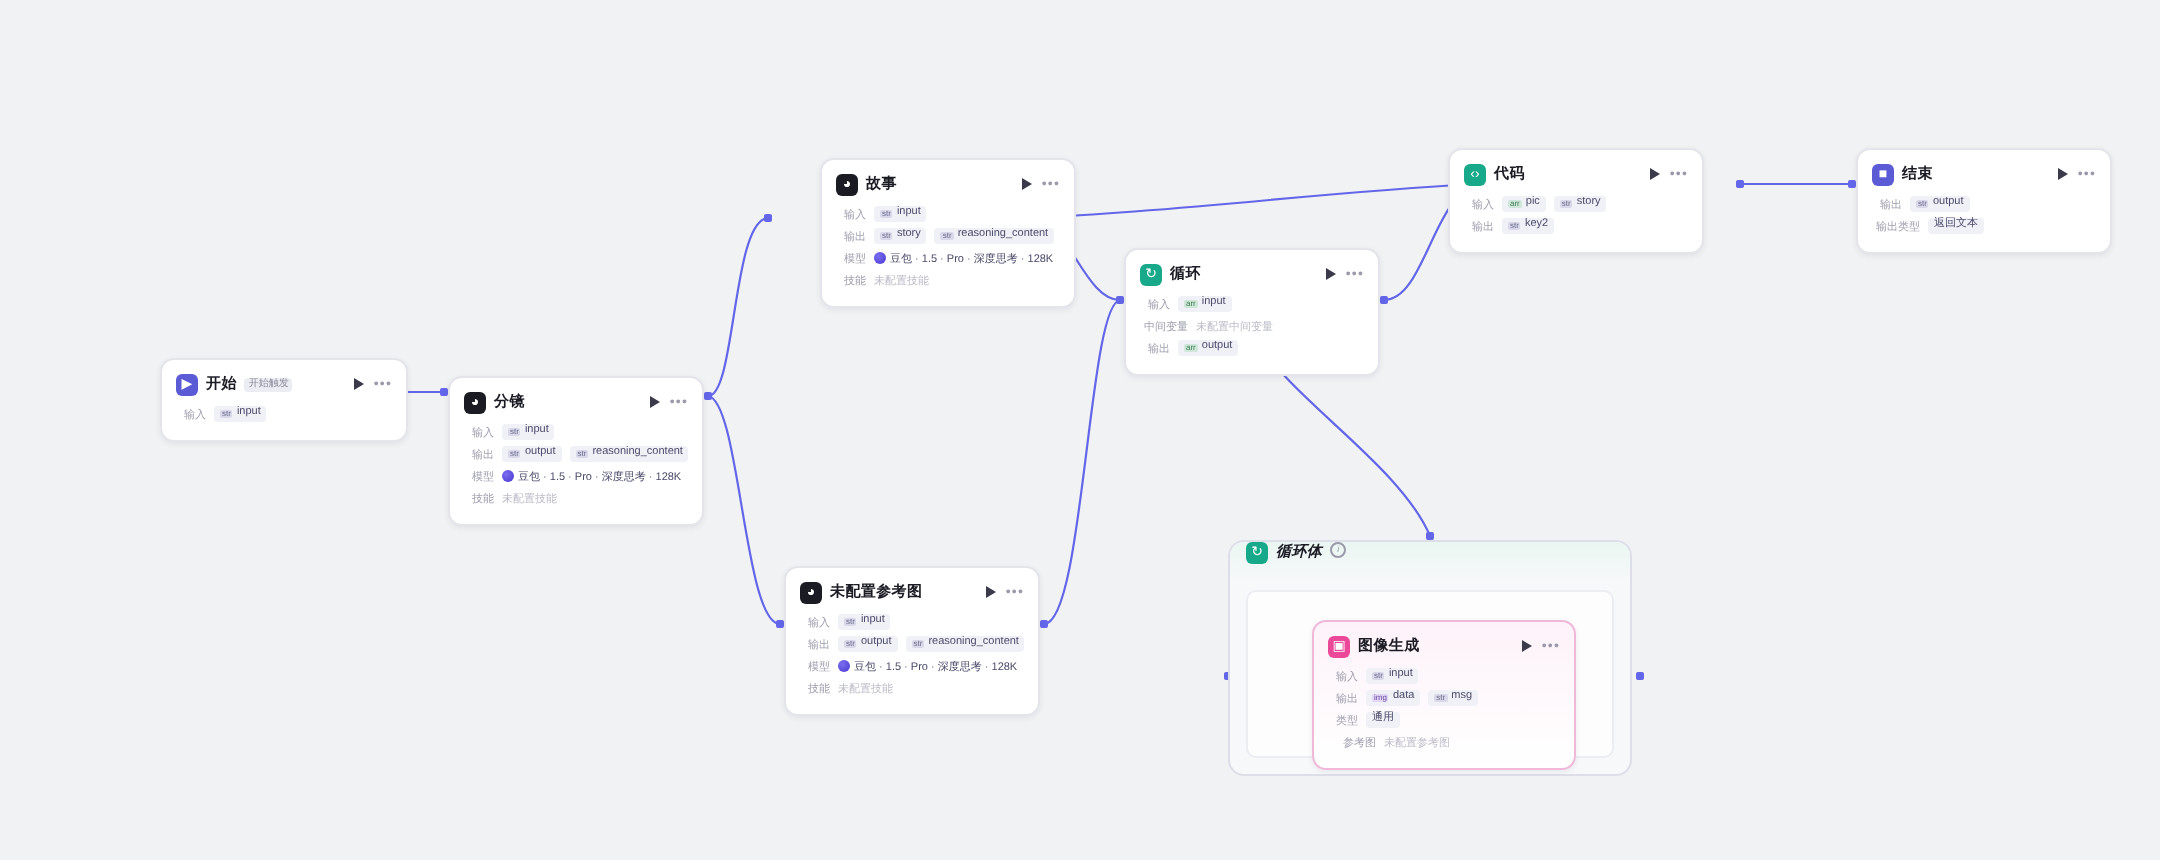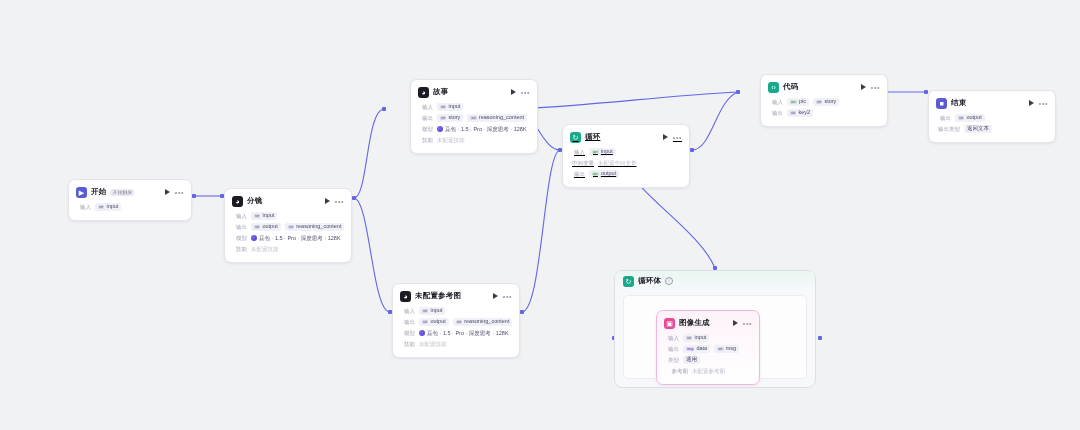--- a/index.html
+++ b/index.html
@@ -62,23 +62,24 @@
   .muted{font-size:5.5px;color:#bcbcc8;}
 
   .group{
     position:absolute;
     background:#f7f8fa;
     border:1px solid #dedee8;
     border-radius:8px;
     box-sizing:border-box;
   }
   .group-head{
-    height:20px;display:flex;align-items:center;gap:4px;padding:0 8px;
+    height:20px;display:flex;gap:4px;padding:0 8px;
     background:linear-gradient(180deg,#eaf6f2,#f7f8fa);
     border-radius:7px 7px 0 0;
+    font-style:italic;
   }
   .group-body{
     position:absolute;left:8px;right:8px;top:24px;bottom:8px;
     background:#fdfdfe;border-radius:5px;border:1px solid #ececf2;
   }
 </style>
 </head>
 <body>
 
 <div id="canvas">
@@ -118,21 +119,21 @@
 
   <div id="nodes-layer">
       <div class="group" style="left: 614px; top: 270px; width: 202px; height: 118px;">
         <div class="group-head">
      <span class="nicon" style="background:#17a98a;">↻</span>
      <span class="ntitle">循环体</span>
      <span class="info-i">i</span>
    </div>
    <div class="group-body"></div>
       </div>
-      <div class="node" style="left: 68px; top: 179px; width: 124px; min-height: 34px;">
+      <div class="node" style="left: 80px; top: 179px; width: 124px; min-height: 34px;">
         <div class="node-head">
        <span class="nicon" style="background:#5b5bd6;">▶</span>
        <span class="ntitle">开始</span>
        <span class="nbadge">开始触发</span>
        <span class="head-right">
          <span class="play"></span>
          <span class="dots">•••</span>
        </span>
      </div>
         <div class="row">
@@ -256,21 +257,21 @@
             <span class="mchip">
                <span class="mdot"></span>
                <span>豆包 · 1.5 · Pro · 深度思考 · 128K</span>
              </span>
           </div>
         <div class="row">
             <span class="rlabel ">技能</span>
             <span class="muted">未配置技能</span>
           </div>
       </div>
-      <div class="node" style="left: 562px; top: 124px; width: 128px; min-height: 50px; text-decoration: underline;">
+      <div class="node" style="left: 562px; top: 124px; width: 128px; min-height: 50px;">
         <div class="node-head">
        <span class="nicon" style="background:#17a98a;">↻</span>
        <span class="ntitle">循环</span>
 
        <span class="head-right">
          <span class="play"></span>
          <span class="dots">•••</span>
        </span>
      </div>
         <div class="row">
@@ -285,21 +286,21 @@
             <span class="muted">未配置中间变量</span>
           </div>
         <div class="row">
             <span class="rlabel ">输出</span>
             <span class="chip">
             <span class="tag g">arr</span>
             <span>output</span>
           </span>
           </div>
       </div>
-      <div class="node" style="left: 760px; top: 74px; width: 128px; min-height: 40px;">
+      <div class="node" style="left: 724px; top: 74px; width: 128px; min-height: 40px;">
         <div class="node-head">
        <span class="nicon" style="background:#17a98a;">‹›</span>
        <span class="ntitle">代码</span>
 
        <span class="head-right">
          <span class="play"></span>
          <span class="dots">•••</span>
        </span>
      </div>
         <div class="row">
@@ -314,21 +315,21 @@
           </span>
           </div>
         <div class="row">
             <span class="rlabel ">输出</span>
             <span class="chip">
             <span class="tag ">str</span>
             <span>key2</span>
           </span>
           </div>
       </div>
-      <div class="node" style="left: 928px; top: 74px; width: 128px; min-height: 40px; margin-top: 16px;">
+      <div class="node" style="left: 928px; top: 74px; width: 128px; min-height: 40px;">
         <div class="node-head">
        <span class="nicon" style="background:#5b5bd6;">■</span>
        <span class="ntitle">结束</span>
 
        <span class="head-right">
          <span class="play"></span>
          <span class="dots">•••</span>
        </span>
      </div>
         <div class="row">
@@ -338,21 +339,21 @@
             <span>output</span>
           </span>
           </div>
         <div class="row">
             <span class="rlabel w2">输出类型</span>
             <span class="chip">
                <span>返回文本</span>
           </span>
           </div>
       </div>
-      <div class="node sel" style="left: 656px; top: 310px; width: 104px; min-height: 52px; background: linear-gradient(rgb(253, 242, 249), rgb(255, 255, 255)); border-color: rgb(240, 184, 216);">
+      <div class="node sel" style="left: 656px; top: 310px; width: 132px; min-height: 52px; background: linear-gradient(rgb(253, 242, 249), rgb(255, 255, 255)); border-color: rgb(240, 184, 216);">
         <div class="node-head">
        <span class="nicon" style="background:#ec4899;">▣</span>
        <span class="ntitle">图像生成</span>
 
        <span class="head-right">
          <span class="play"></span>
          <span class="dots">•••</span>
        </span>
      </div>
         <div class="row">

